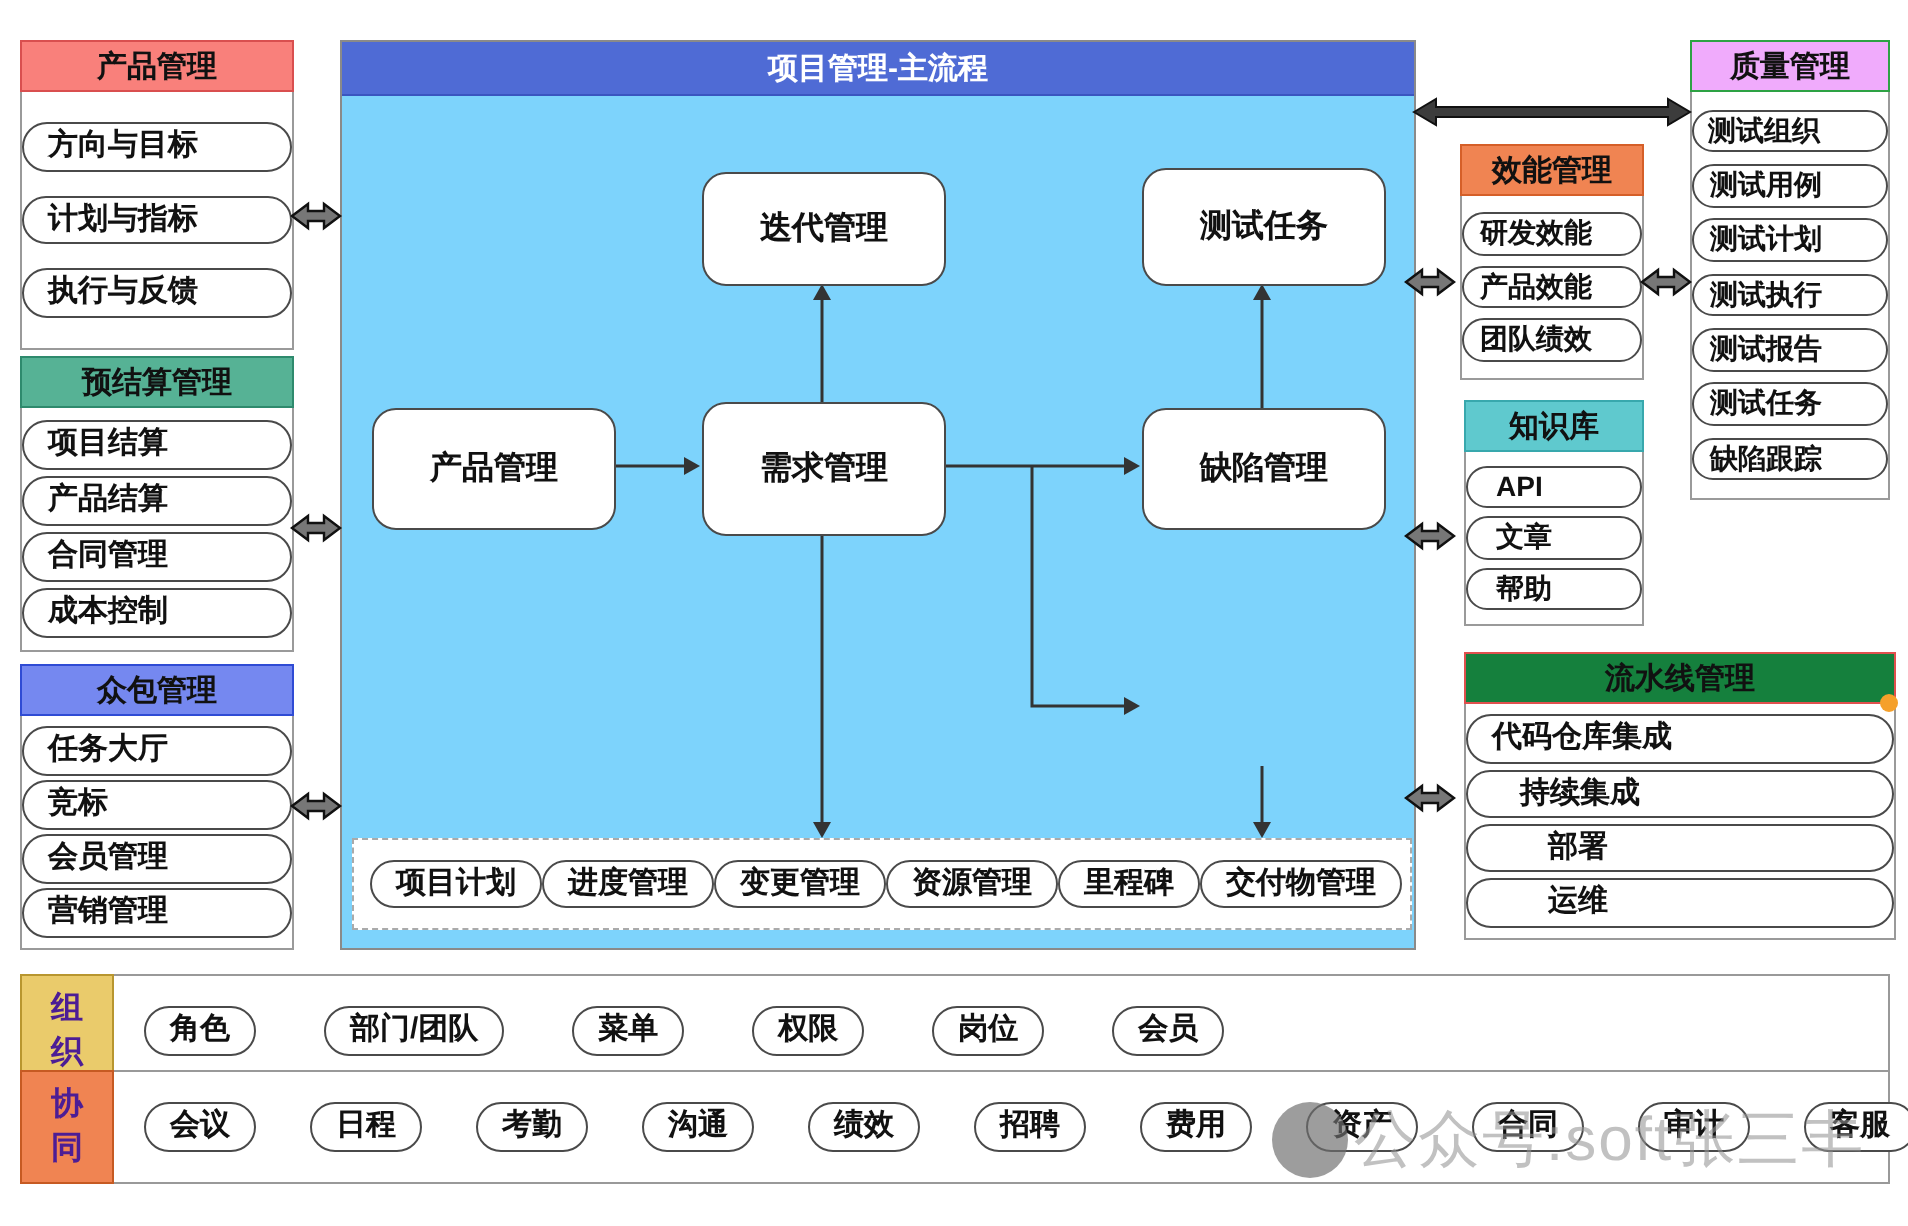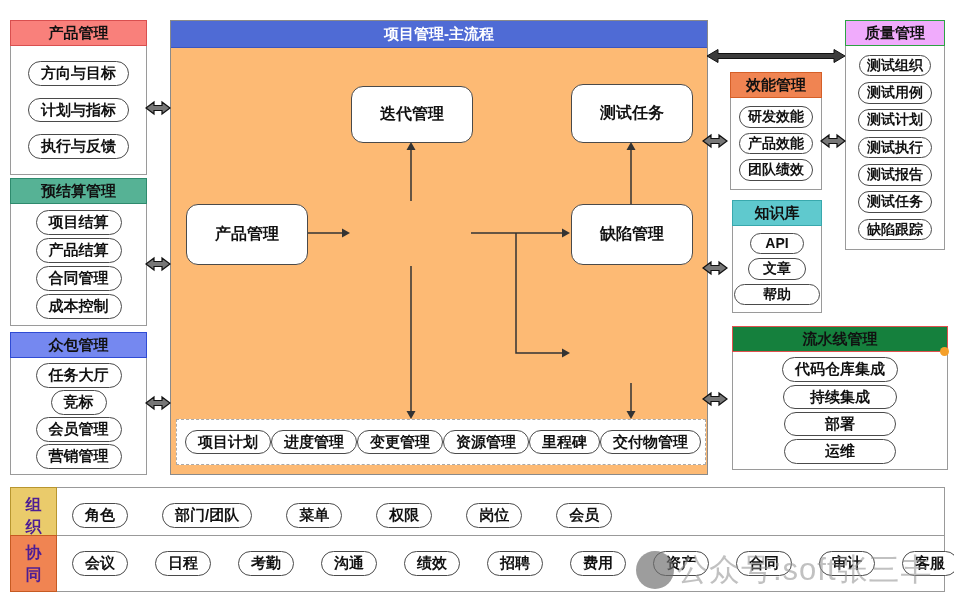--- a/index.html
+++ b/index.html
@@ -10,26 +10,26 @@
   .p-head{height:26px;flex:0 0 26px;display:flex;align-items:center;justify-content:center;
     font-weight:700;font-size:15px;color:#111;box-sizing:border-box;border:1px solid #888;}
   .head-red{background:#F9807B;border-color:#D94F4F;}
   .head-teal{background:#56B295;border-color:#2E8A6D;}
   .head-blue{background:#7588F0;border-color:#2F4BD4;}
   .head-orange{background:#F08452;border-color:#D55F28;}
   .head-cyan{background:#5FC9CE;border-color:#38A8AD;}
   .head-green{background:#f0abfc;border-color:#2DA244;}
   .head-pink{background:#15803d;border-color:#E0504E;position:relative;}
   .p-body{flex:1;border:1px solid #9a9a9a;border-top:none;background:#fff;display:flex;
-    flex-direction:column;align-items:center;justify-content:space-evenly;padding:3px 0;box-sizing:border-box;}
+    flex-direction:column;justify-content:space-evenly;padding:3px 0;box-sizing:border-box;}
   .pill{border:1.5px solid #4a4a4a;border-radius:999px;padding:2px 12px;font-weight:700;
     font-size:15px;line-height:1.25;background:#fff;white-space:nowrap;color:#111;}
   
   .main-panel{position:absolute;left:170px;top:20px;width:538px;height:455px;box-sizing:border-box;
-    border:1.3px solid #8a8a8a;background:#fdba74;}
+    border:1.3px solid #8a8a8a;background:#7dd3fc;}
   .main-head{height:26px;background:#4F6BD5;border-bottom:1.3px solid #3A55C0;display:flex;
     align-items:center;justify-content:center;color:#fff;font-weight:700;font-size:15px;}
   .flow-node{position:absolute;display:flex;align-items:center;justify-content:center;background:#fff;
     border:1.6px solid #4a4a4a;border-radius:12px;font-weight:700;font-size:16px;color:#111;z-index:2;}
   .flow-arrows{position:absolute;left:0;top:0;z-index:1;}
   .dashed-box{position:absolute;left:5px;top:398px;width:530px;height:46px;box-sizing:border-box;
     border:1.6px dashed #aaa;background:#fff;display:flex;align-items:center;
     justify-content:space-between;padding:0 8px;z-index:2;}
   
   .dbl-arrow{position:absolute;z-index:3;}
@@ -106,20 +106,21 @@
         <polygon points="240,121 235.5,129 244.5,129"></polygon>
         <polygon points="460,121 455.5,129 464.5,129"></polygon>
         <polygon points="240,398 235.5,390 244.5,390"></polygon>
         <polygon points="460,398 455.5,390 464.5,390"></polygon>
       </g>
     </svg>
 
     <div class="flow-node" style="left:180px;top:65px;width:120px;height:55px">迭代管理</div>
     <div class="flow-node" style="left:400px;top:63px;width:120px;height:57px">测试任务</div>
     <div class="flow-node" style="left:15px;top:183px;width:120px;height:59px">产品管理</div>
+    <div class="flow-node" style="left:180px;top:180px;width:120px;height:65px">需求管理</div>
     <div class="flow-node" style="left:400px;top:183px;width:120px;height:59px">缺陷管理</div>
 
     <div class="dashed-box">
       <div class="pill">项目计划</div>
       <div class="pill">进度管理</div>
       <div class="pill">变更管理</div>
       <div class="pill">资源管理</div>
       <div class="pill">里程碑</div>
       <div class="pill">交付物管理</div>
     </div>
@@ -132,21 +133,21 @@
       <div class="pill" style="font-size:14px;padding:1px 8px">产品效能</div>
       <div class="pill" style="font-size:14px;padding:1px 8px">团队绩效</div>
     </div>
   </div>
 
   <div class="side-panel" style="left:732px;top:200px;width:90px;height:113px">
     <div class="p-head head-cyan">知识库</div>
     <div class="p-body">
       <div class="pill" style="font-size:14px;padding:1px 14px">API</div>
       <div class="pill" style="font-size:14px;padding:1px 14px">文章</div>
-      <div class="pill" style="font-size:14px;padding:1px 28px">帮助</div>
+      <div class="pill" style="font-size:14px;padding:1px 14px">帮助</div>
     </div>
   </div>
 
   <div class="side-panel" style="left:845px;top:20px;width:100px;height:230px">
     <div class="p-head head-green">质量管理</div>
     <div class="p-body">
       <div class="pill" style="font-size:14px;padding:1px 7px">测试组织</div>
       <div class="pill" style="font-size:14px;padding:1px 8px">测试用例</div>
       <div class="pill" style="font-size:14px;padding:1px 8px">测试计划</div>
       <div class="pill" style="font-size:14px;padding:1px 8px">测试执行</div>

